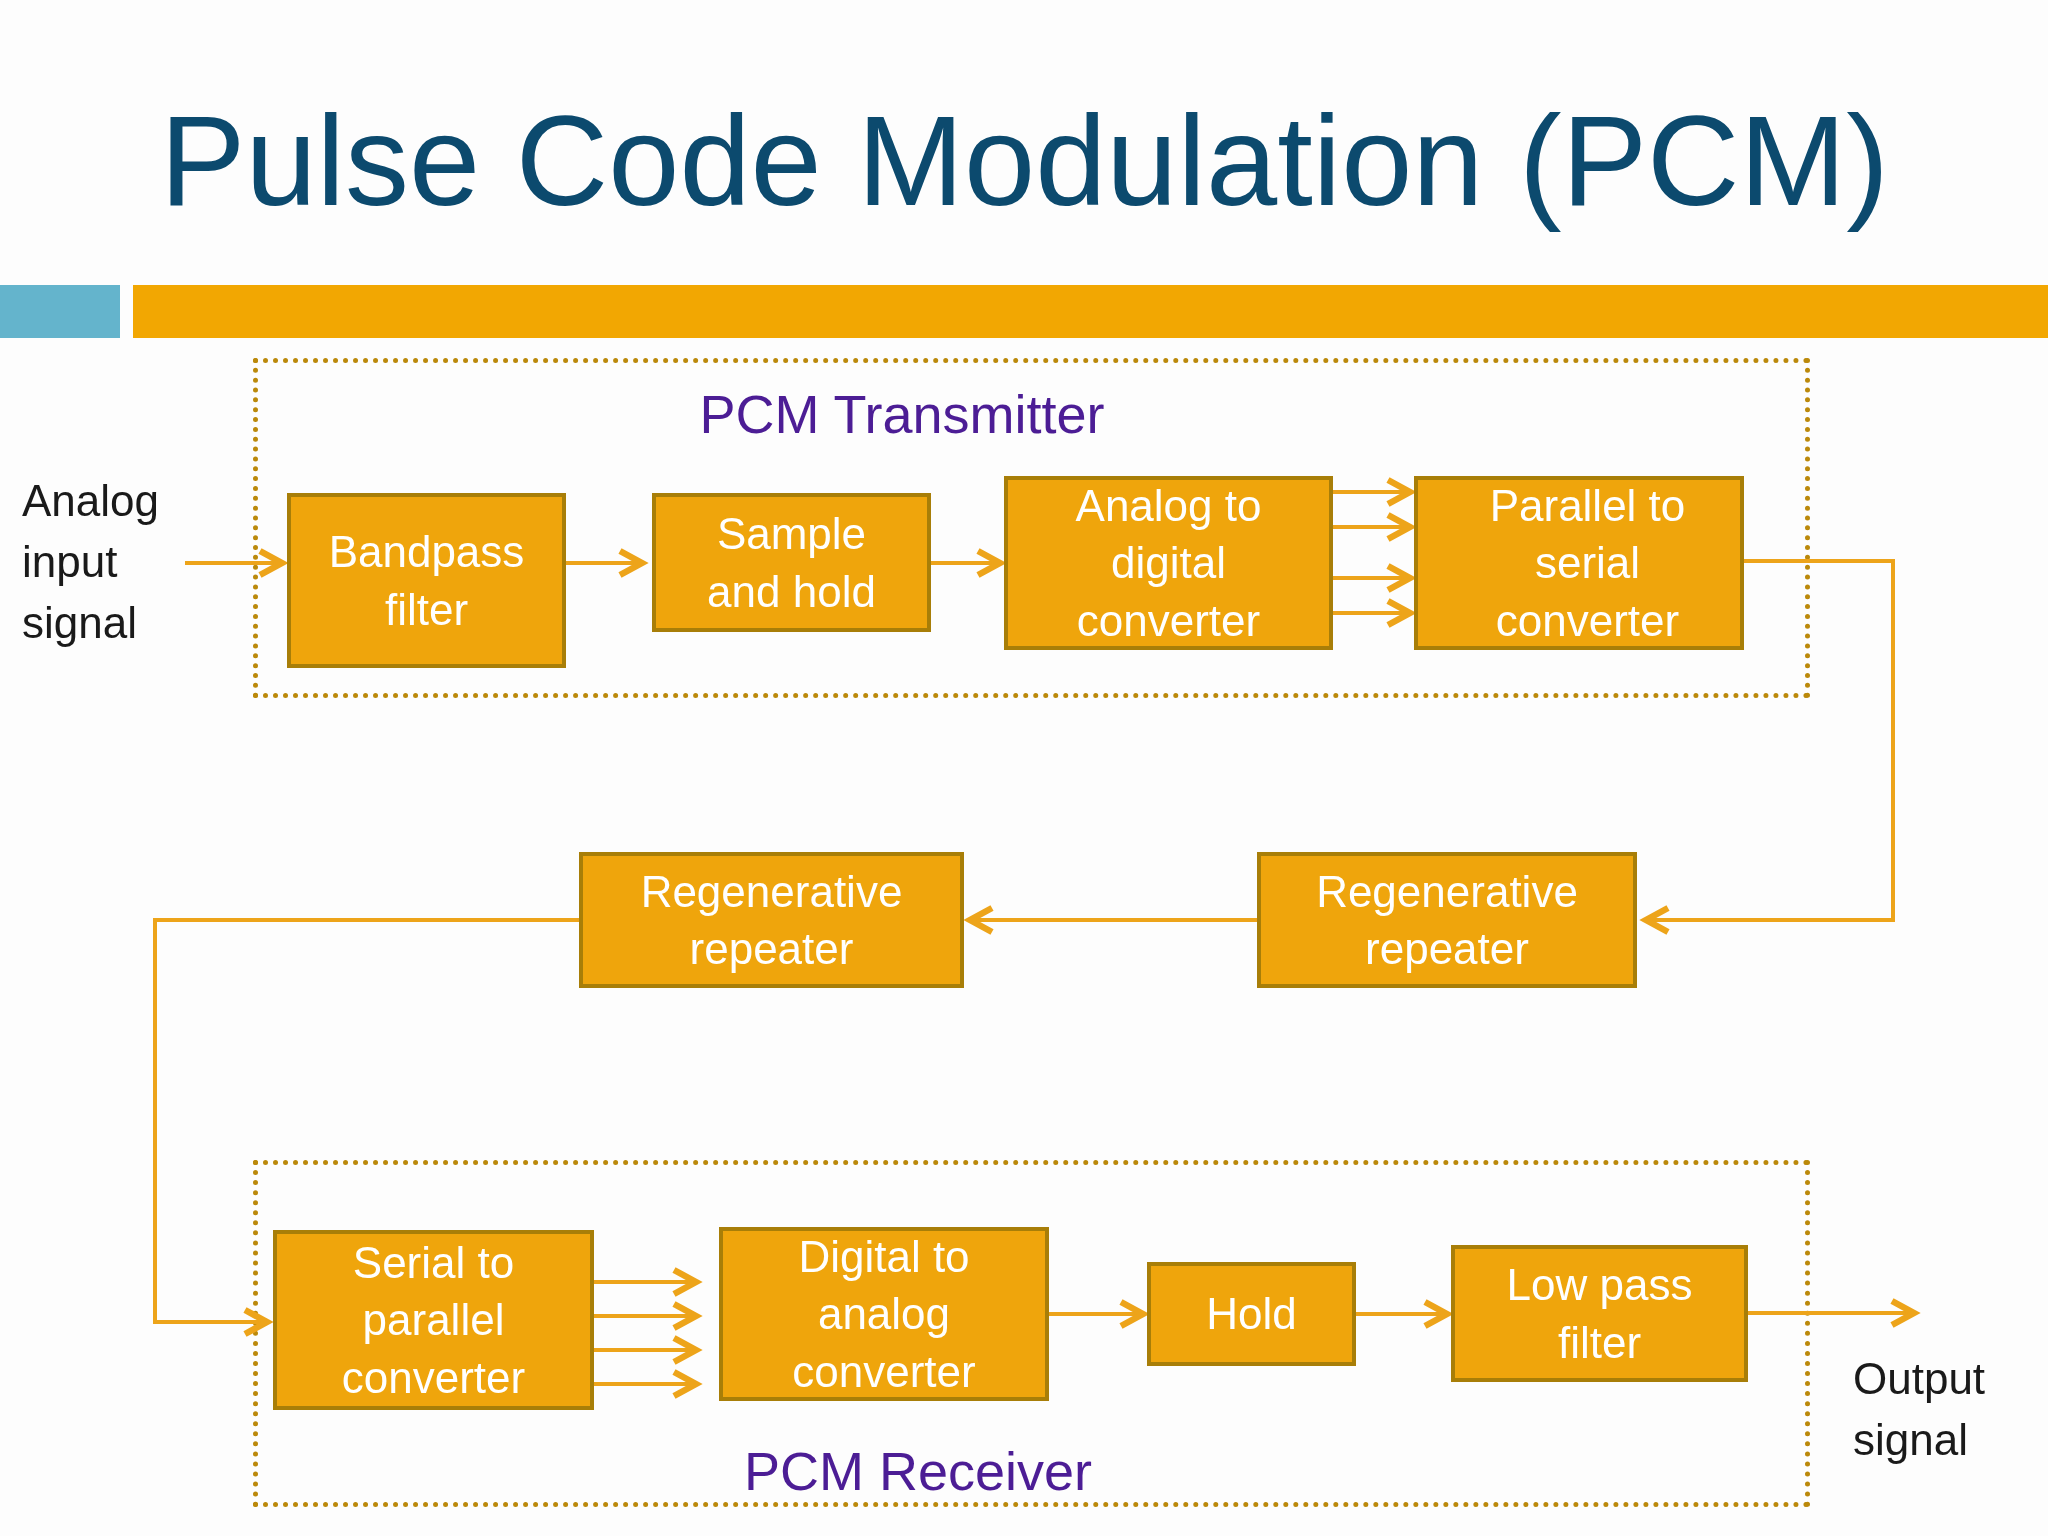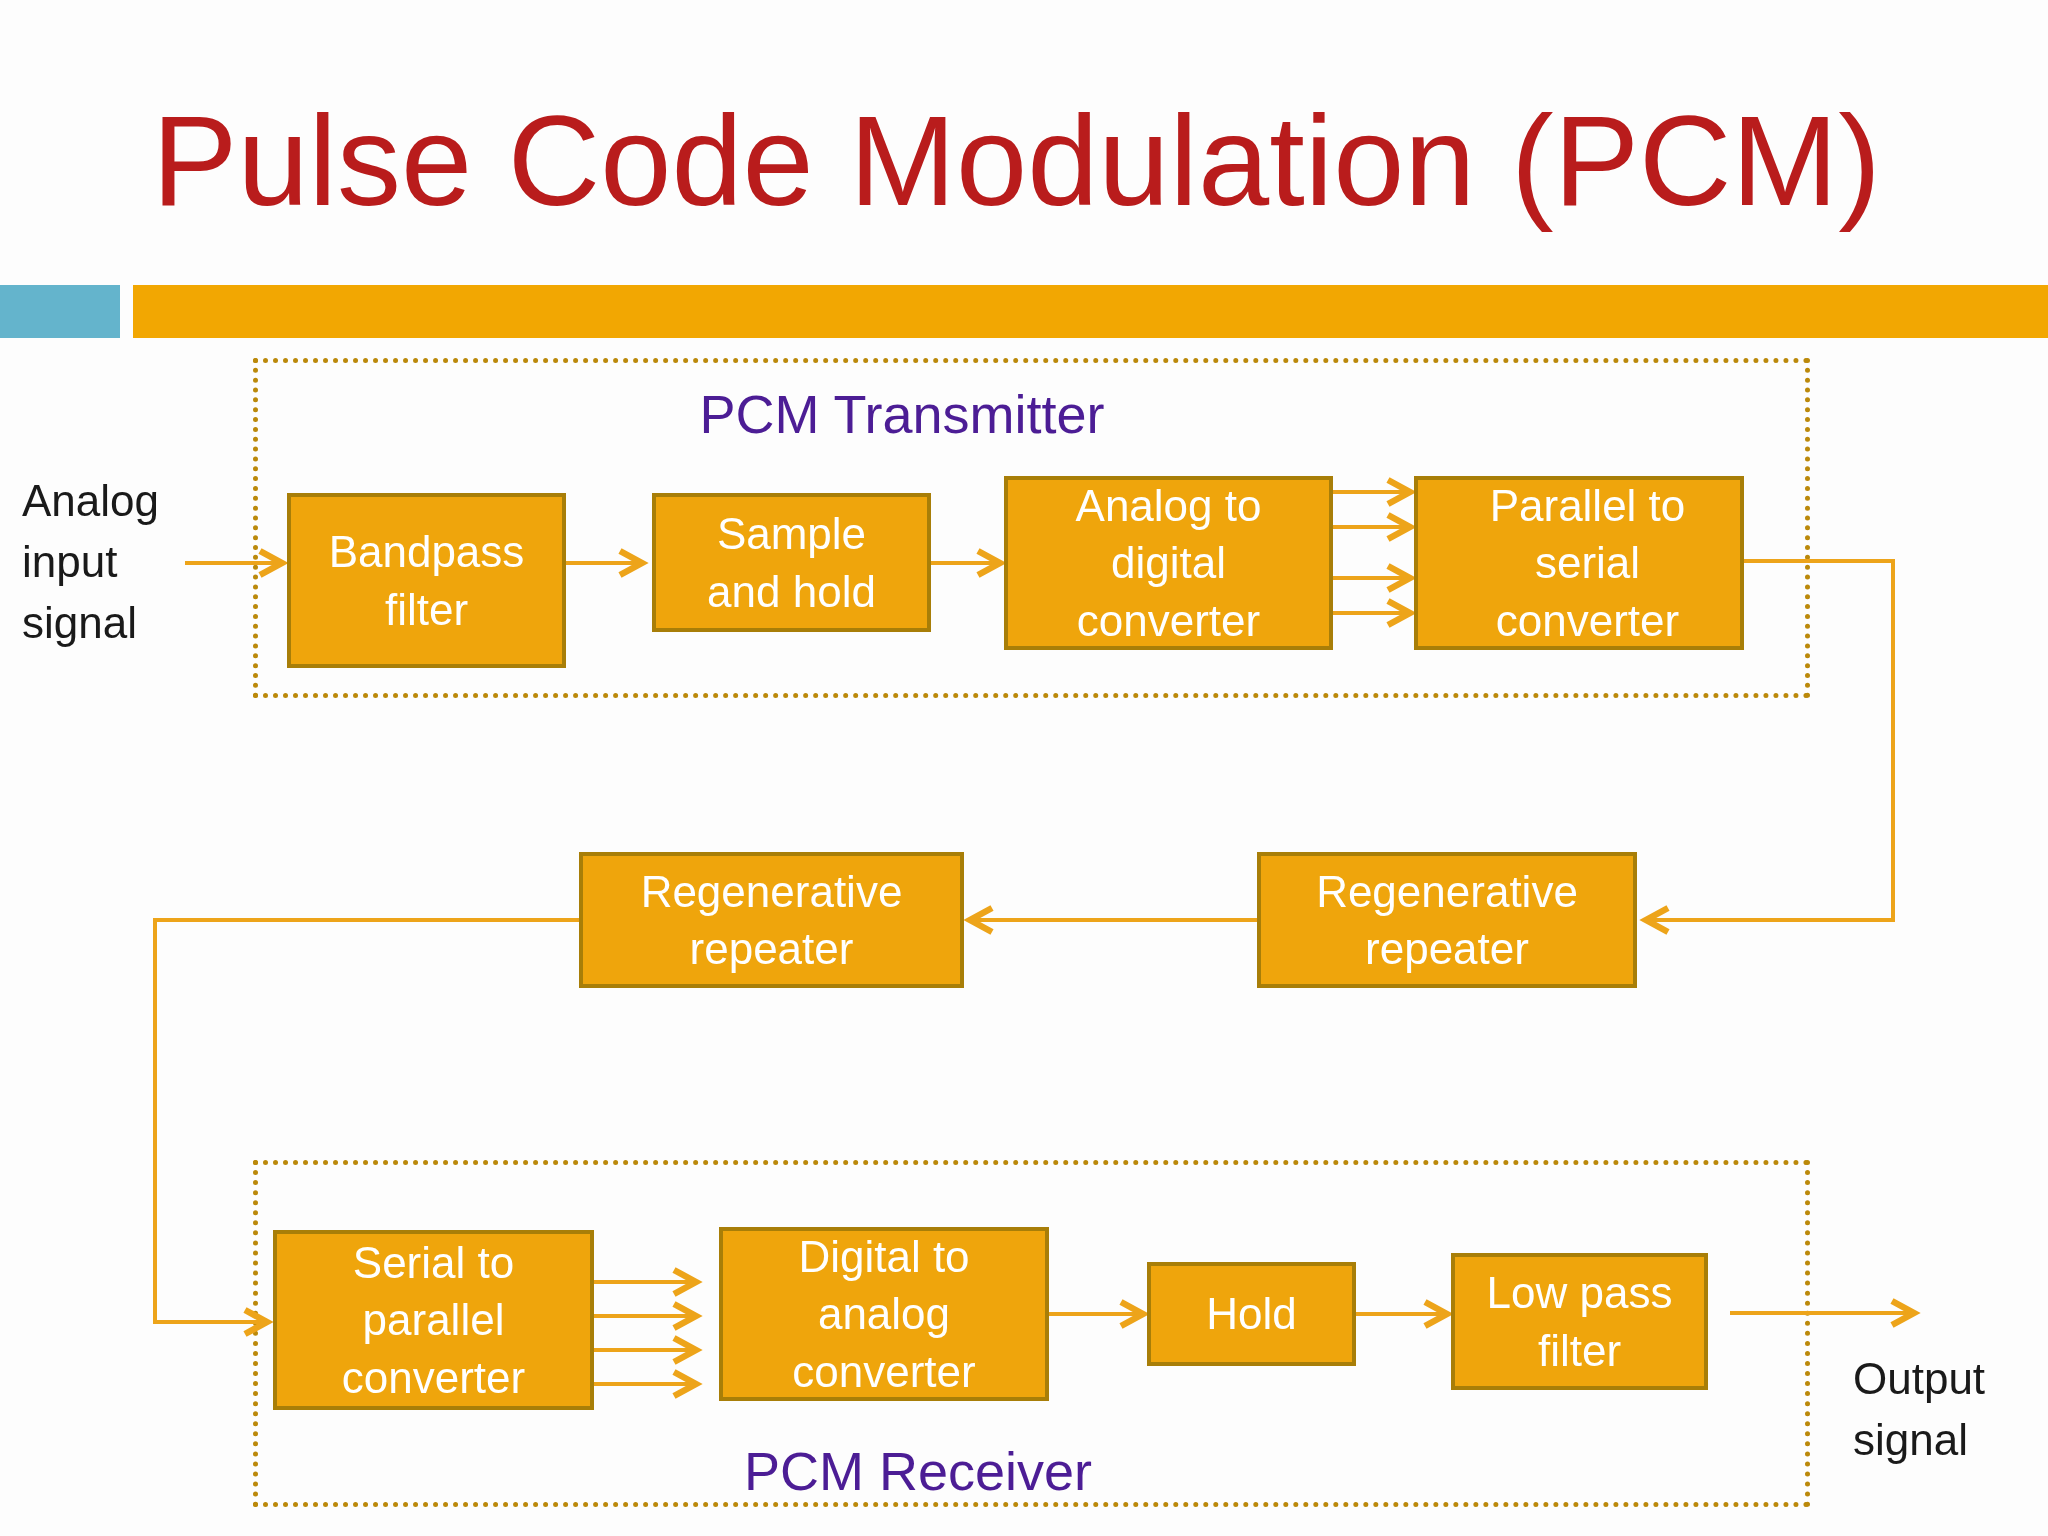--- a/index.html
+++ b/index.html
@@ -1,22 +1,22 @@
 <!DOCTYPE html>
 <html><head>
 <meta charset="utf-8">
 <style>
   html,body{margin:0;padding:0;background:#ffffff;}
   .slide{
     position:relative;width:2048px;height:1536px;overflow:hidden;
     background:#FDFDFD;font-family:"Liberation Sans",sans-serif;
   }
   .title{
-    position:absolute;left:152px;top:97px;font-size:128px;line-height:1;
-    color:#b91c1c;white-space:nowrap;
+    position:absolute;left:160px;top:97px;font-size:128px;line-height:1;
+    color:#0c4a6e;white-space:nowrap;
   }
   .bar-blue{position:absolute;left:0;top:285px;width:120px;height:53px;background:#64B4CC;}
   .bar-gold{position:absolute;left:133px;top:285px;width:1915px;height:53px;background:#F2A702;}
   .zone{position:absolute;border:5px dotted #BB890B;z-index:0;}
   .zone-tx{left:253px;top:358px;width:1547px;height:330px;}
   .zone-rx{left:253px;top:1160px;width:1547px;height:337px;}
   .zone-label{
     position:absolute;font-size:54px;color:#4c1d95;text-align:center;z-index:3;white-space:nowrap;
   }
   .zl-tx{left:552px;top:383px;width:700px;}
@@ -29,21 +29,21 @@
   }
   .b-bandpass{left:287px;top:493px;width:279px;height:175px;}
   .b-sample{left:646px;top:493px;width:279px;height:139px;margin-left:6px;}
   .b-adc{left:1004px;top:476px;width:329px;height:174px;}
   .b-p2s{left:1414px;top:476px;width:330px;height:174px;padding-left:17px;}
   .b-repl{left:579px;top:852px;width:385px;height:136px;}
   .b-repr{left:1257px;top:852px;width:380px;height:136px;}
   .b-s2p{left:273px;top:1230px;width:321px;height:180px;text-align:center;}
   .b-dac{left:699px;top:1227px;width:330px;height:174px;margin-left:20px;}
   .b-hold{left:1147px;top:1262px;width:209px;height:104px;}
-  .b-lpf{left:1451px;top:1245px;width:257px;height:137px;margin-top:8px;}
+  .b-lpf{left:1451px;top:1245px;width:297px;height:137px;}
   .side-label{
     position:absolute;font-size:44px;line-height:1.39;color:#1A1A1A;
     white-space:pre-line;z-index:3;
   }
   .lbl-analog{left:22px;top:470px;}
   .lbl-output{left:1853px;top:1348px;}
   svg.wires{position:absolute;left:0;top:0;z-index:1;}
   .w{stroke:#EDA41A;stroke-width:4;fill:none;}
 </style>
 </head>

